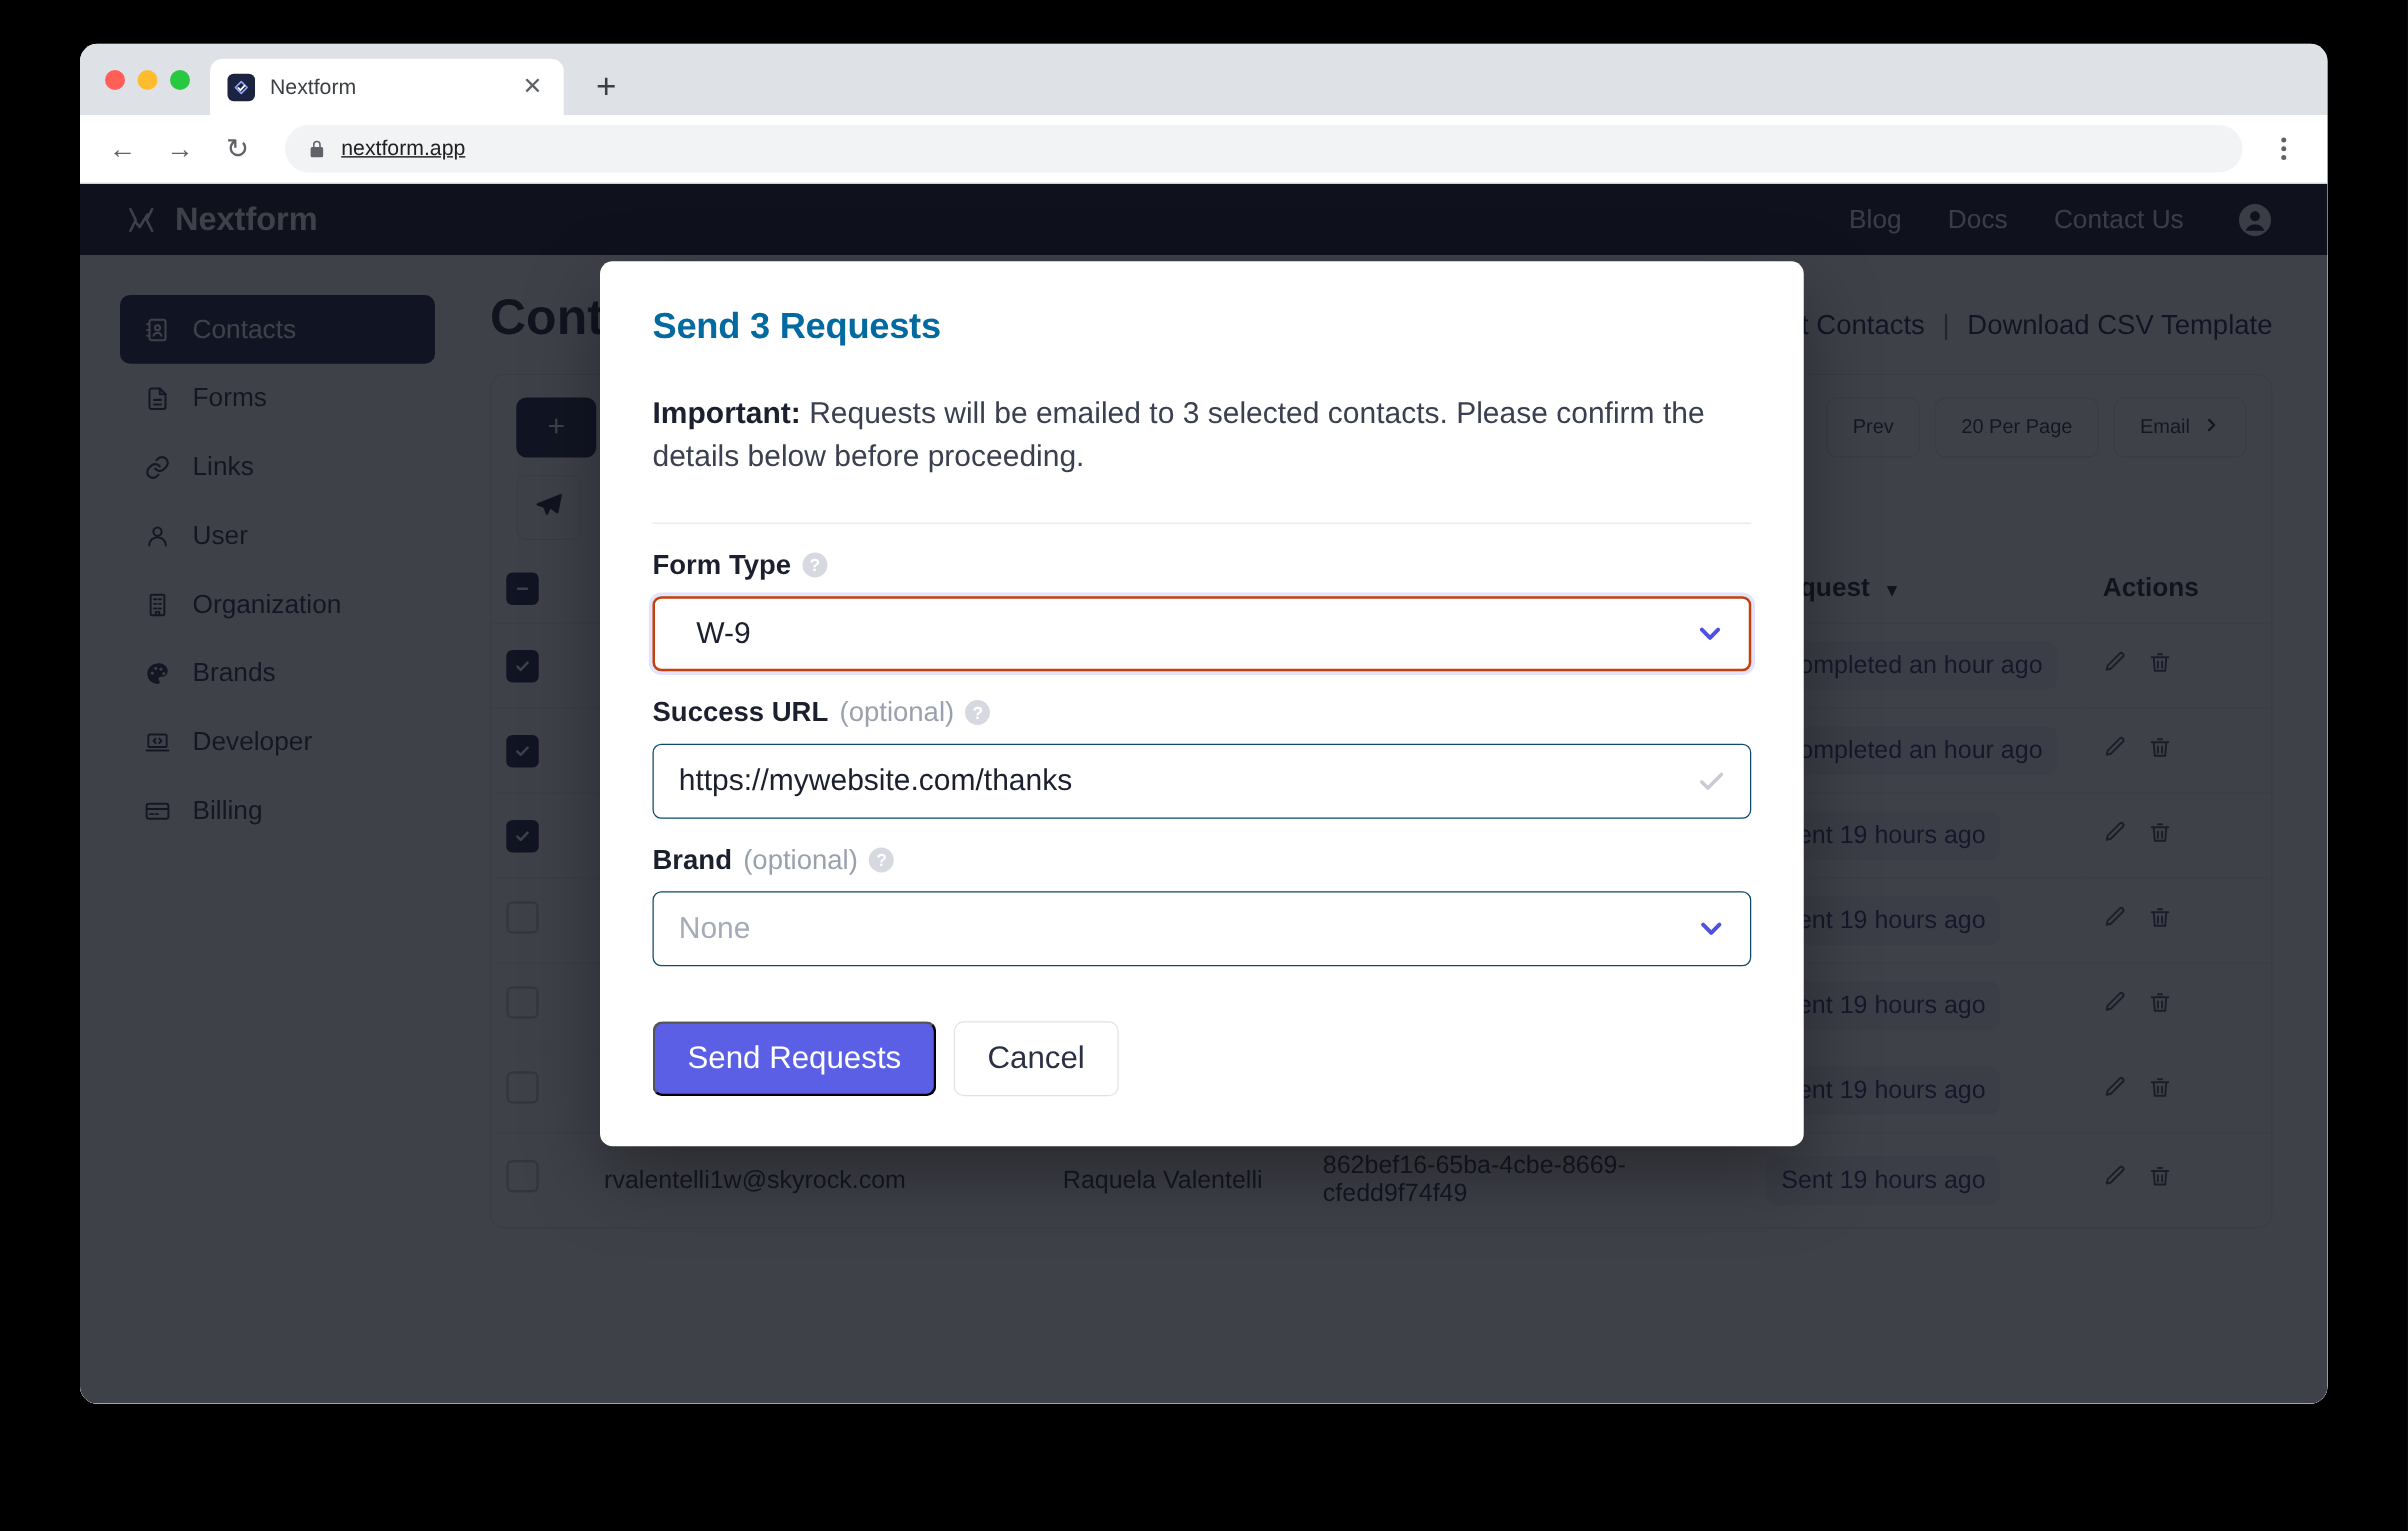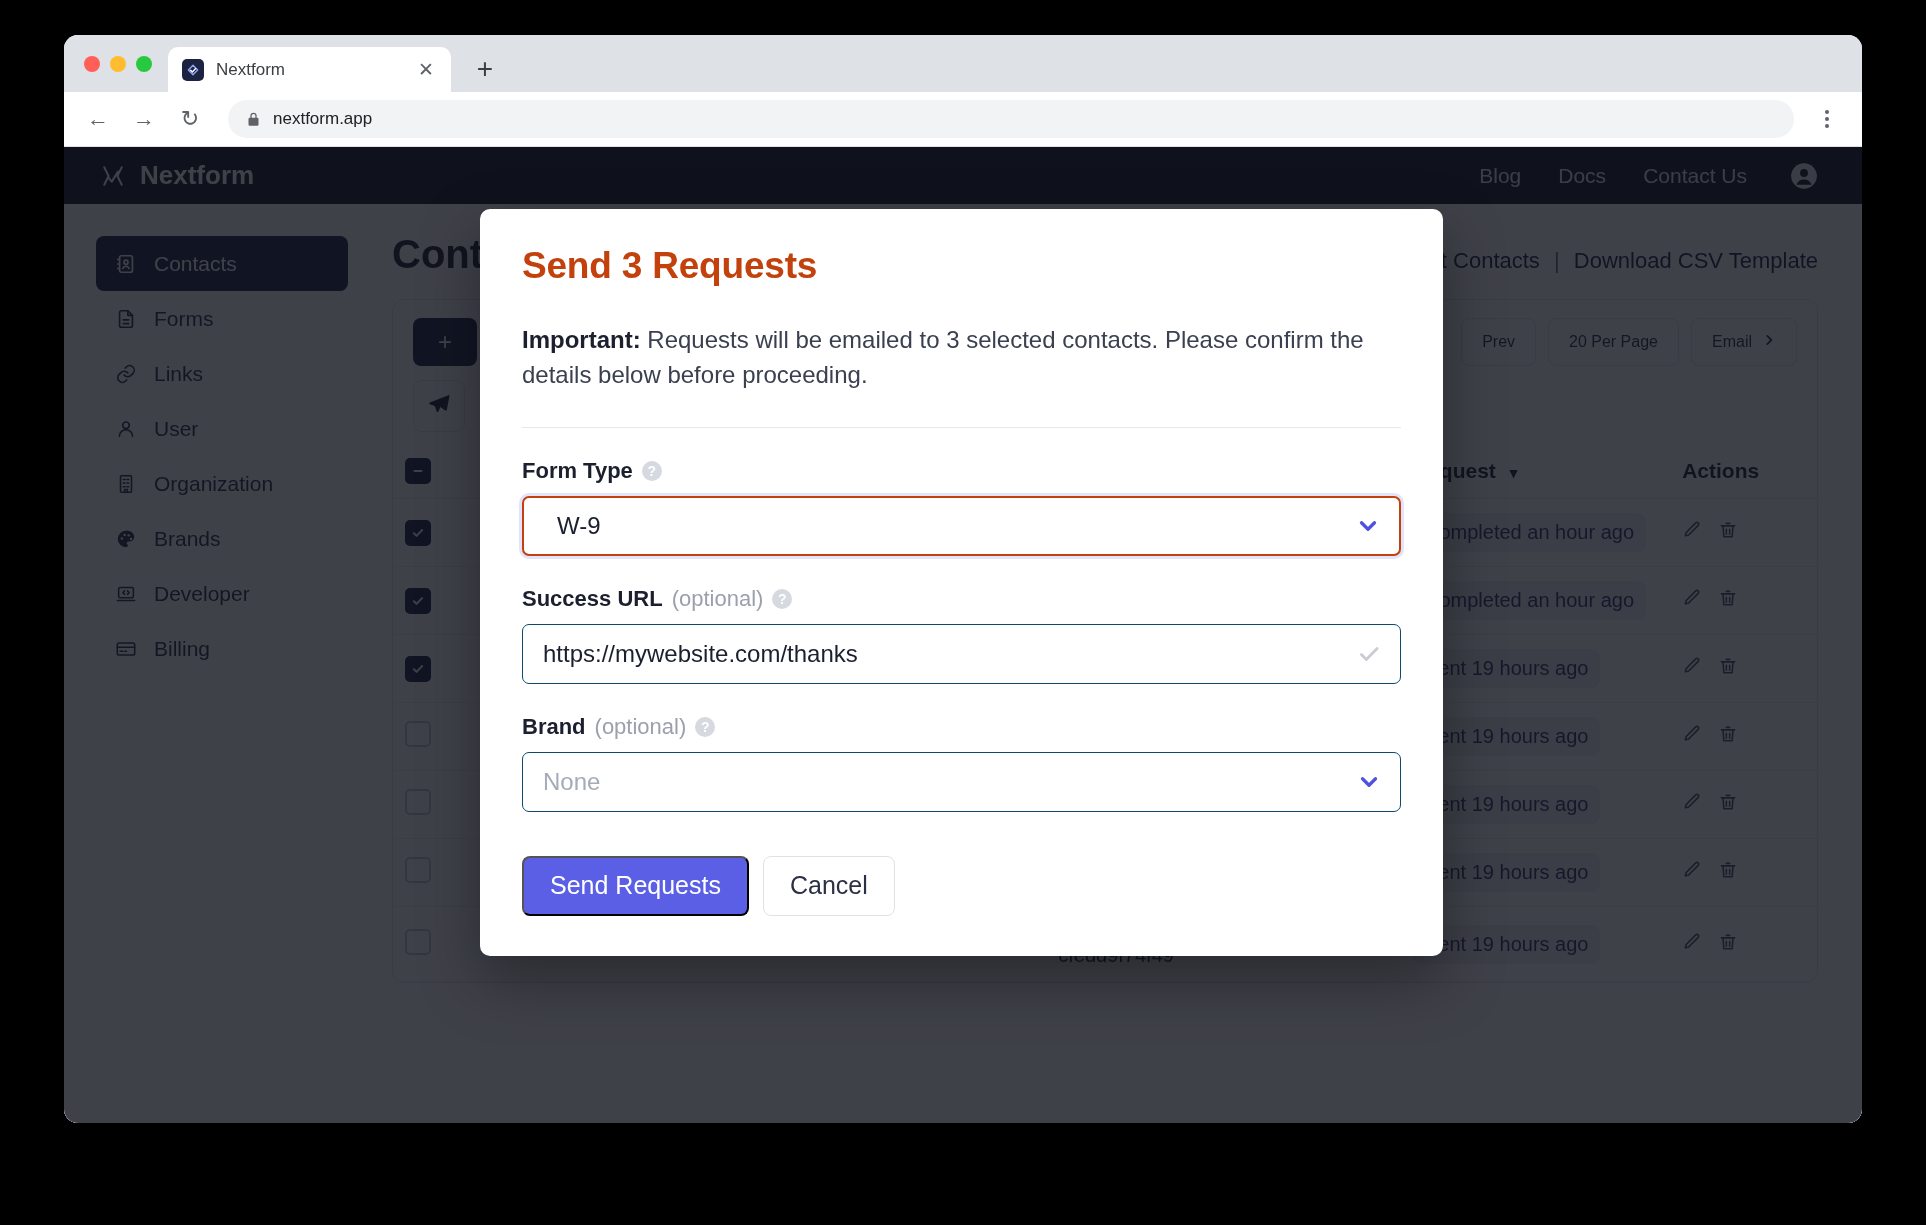--- a/index.html
+++ b/index.html
@@ -115,20 +115,21 @@
   .omnibox {
     flex: 1;
     height: 38px;
     margin-left: 12px;
     background: #f1f3f4;
     border-radius: 19px;
     display: flex;
     align-items: center;
     gap: 12px;
     padding: 0 18px;
+    text-decoration: underline;
   }
   .omnibox .lock { color: #5f6368; font-size: 15px; display:flex; }
   .omnibox .url { font-size: 17px; color: #202124; }
   .kebab {
     width: 34px; height: 38px;
     display: flex; flex-direction: column; align-items: center; justify-content: center;
     gap: 3px; margin-left: 10px;
   }
   .kebab i { width: 4px; height: 4px; border-radius: 50%; background: #5f6368; display: block; }
 
@@ -342,38 +343,38 @@
     position: absolute;
     left: 416px;
     top: 62px;
     width: 963px;
     background: #ffffff;
     border-radius: 10px;
     padding: 36px 42px 40px 42px;
     box-shadow: 0 24px 60px rgba(0,0,0,0.35);
   }
   .modal-title {
-    font-size: 37px;
+    font-size: 29px;
     font-weight: bold;
-    color: #c2410c;
+    color: #0369a1;
     letter-spacing: -0.2px;
   }
   .modal-note {
     margin-top: 36px;
     font-size: 24px;
     line-height: 1.45;
     color: #3b4050;
   }
   .modal-note b { color: #1b1f2e; }
   .modal-divider {
     margin-top: 34px;
     border-top: 1px solid #e6e8ee;
   }
 
-  .field { margin-top: 30px; }
+  .field { margin-top: 20px; }
   .field:first-of-type { margin-top: 28px; }
   .field-label {
     display: flex;
     align-items: center;
     gap: 9px;
     font-size: 22px;
     font-weight: bold;
     color: #1b1f2e;
     margin-bottom: 12px;
   }

